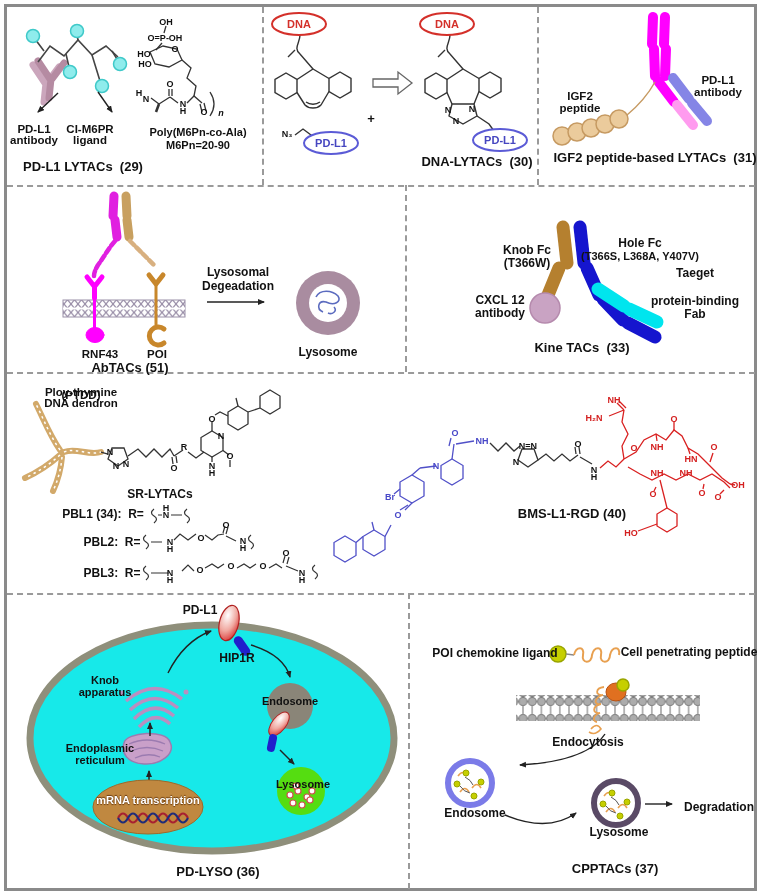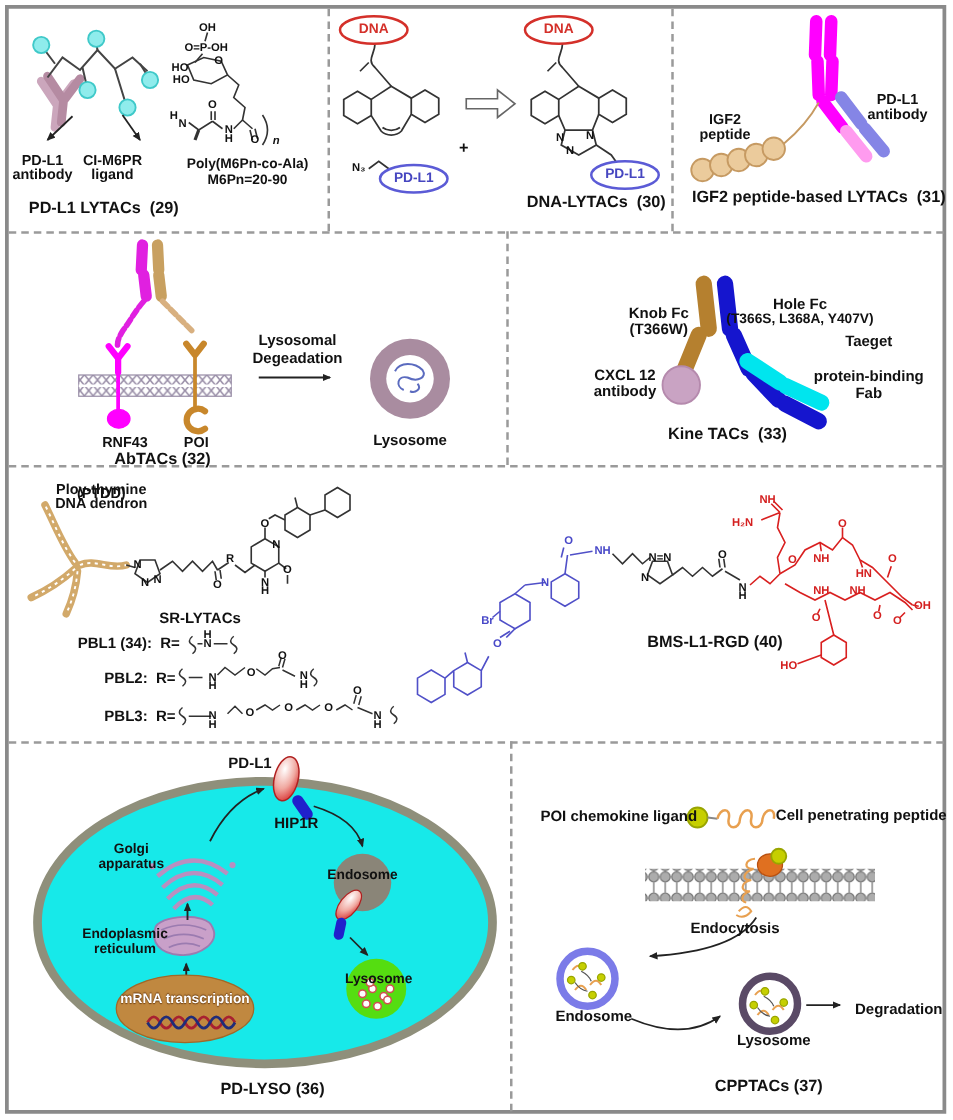--- a/index.html
+++ b/index.html
@@ -360,21 +360,21 @@
   <div class="lbl t" style="left:477px;top:161px">DNA-LYTACs  (30)</div>
 
   <div class="lbl" style="left:580px;top:97px">IGF2</div>
   <div class="lbl" style="left:580px;top:109px">peptide</div>
   <div class="lbl" style="left:718px;top:81px">PD-L1</div>
   <div class="lbl" style="left:718px;top:93px">antibody</div>
   <div class="lbl t" style="left:655px;top:157px">IGF2 peptide-based LYTACs  (31)</div>
 
   <div class="lbl" style="left:100px;top:355px">RNF43</div>
   <div class="lbl" style="left:157px;top:355px">POI</div>
-  <div class="lbl t" style="left:130px;top:367px">AbTACs (32)</div>
+  <div class="lbl t" style="left:130px;top:367px">AbTACs (51)</div>
   <div class="lbl s12" style="left:238px;top:272px">Lysosomal</div>
   <div class="lbl s12" style="left:238px;top:286px">Degeadation</div>
   <div class="lbl s12" style="left:328px;top:352px">Lysosome</div>
 
   <div class="lbl s12" style="left:527px;top:250px">Knob Fc</div>
   <div class="lbl s12" style="left:527px;top:263px">(T366W)</div>
   <div class="lbl s12" style="left:640px;top:243px">Hole Fc</div>
   <div class="lbl s11" style="left:640px;top:256px">(T366S, L368A, Y407V)</div>
   <div class="lbl s12" style="left:500px;top:300px">CXCL 12</div>
   <div class="lbl s12" style="left:500px;top:313px">antibody</div>
@@ -438,21 +438,21 @@
   <div class="lbl atom cr" style="left:657px;top:473px">NH</div>
   <div class="lbl atom cr" style="left:686px;top:473px">NH</div>
   <div class="lbl atom cr" style="left:653px;top:494px">O</div>
   <div class="lbl atom cr" style="left:702px;top:493px">O</div>
   <div class="lbl atom cr" style="left:738px;top:485px">OH</div>
   <div class="lbl atom cr" style="left:718px;top:497px">O</div>
   <div class="lbl atom cr" style="left:631px;top:533px">HO</div>
 
   <div class="lbl s12" style="left:200px;top:610px">PD-L1</div>
   <div class="lbl s12" style="left:237px;top:658px">HIP1R</div>
-  <div class="lbl s11" style="left:105px;top:680px">Golgi</div>
+  <div class="lbl s11" style="left:105px;top:680px">Knob</div>
   <div class="lbl s11" style="left:105px;top:692px">apparatus</div>
   <div class="lbl s11" style="left:100px;top:748px">Endoplasmic</div>
   <div class="lbl s11" style="left:100px;top:760px">reticulum</div>
   <div class="lbl s11 w" style="left:148px;top:800px">mRNA transcription</div>
   <div class="lbl s11" style="left:290px;top:701px">Endosome</div>
   <div class="lbl s11" style="left:303px;top:784px">Lysosome</div>
   <div class="lbl t" style="left:218px;top:871px">PD-LYSO (36)</div>
 
   <div class="lbl s12" style="left:495px;top:653px">POI chemokine ligand</div>
   <div class="lbl s12" style="left:689px;top:652px">Cell penetrating peptide</div>

